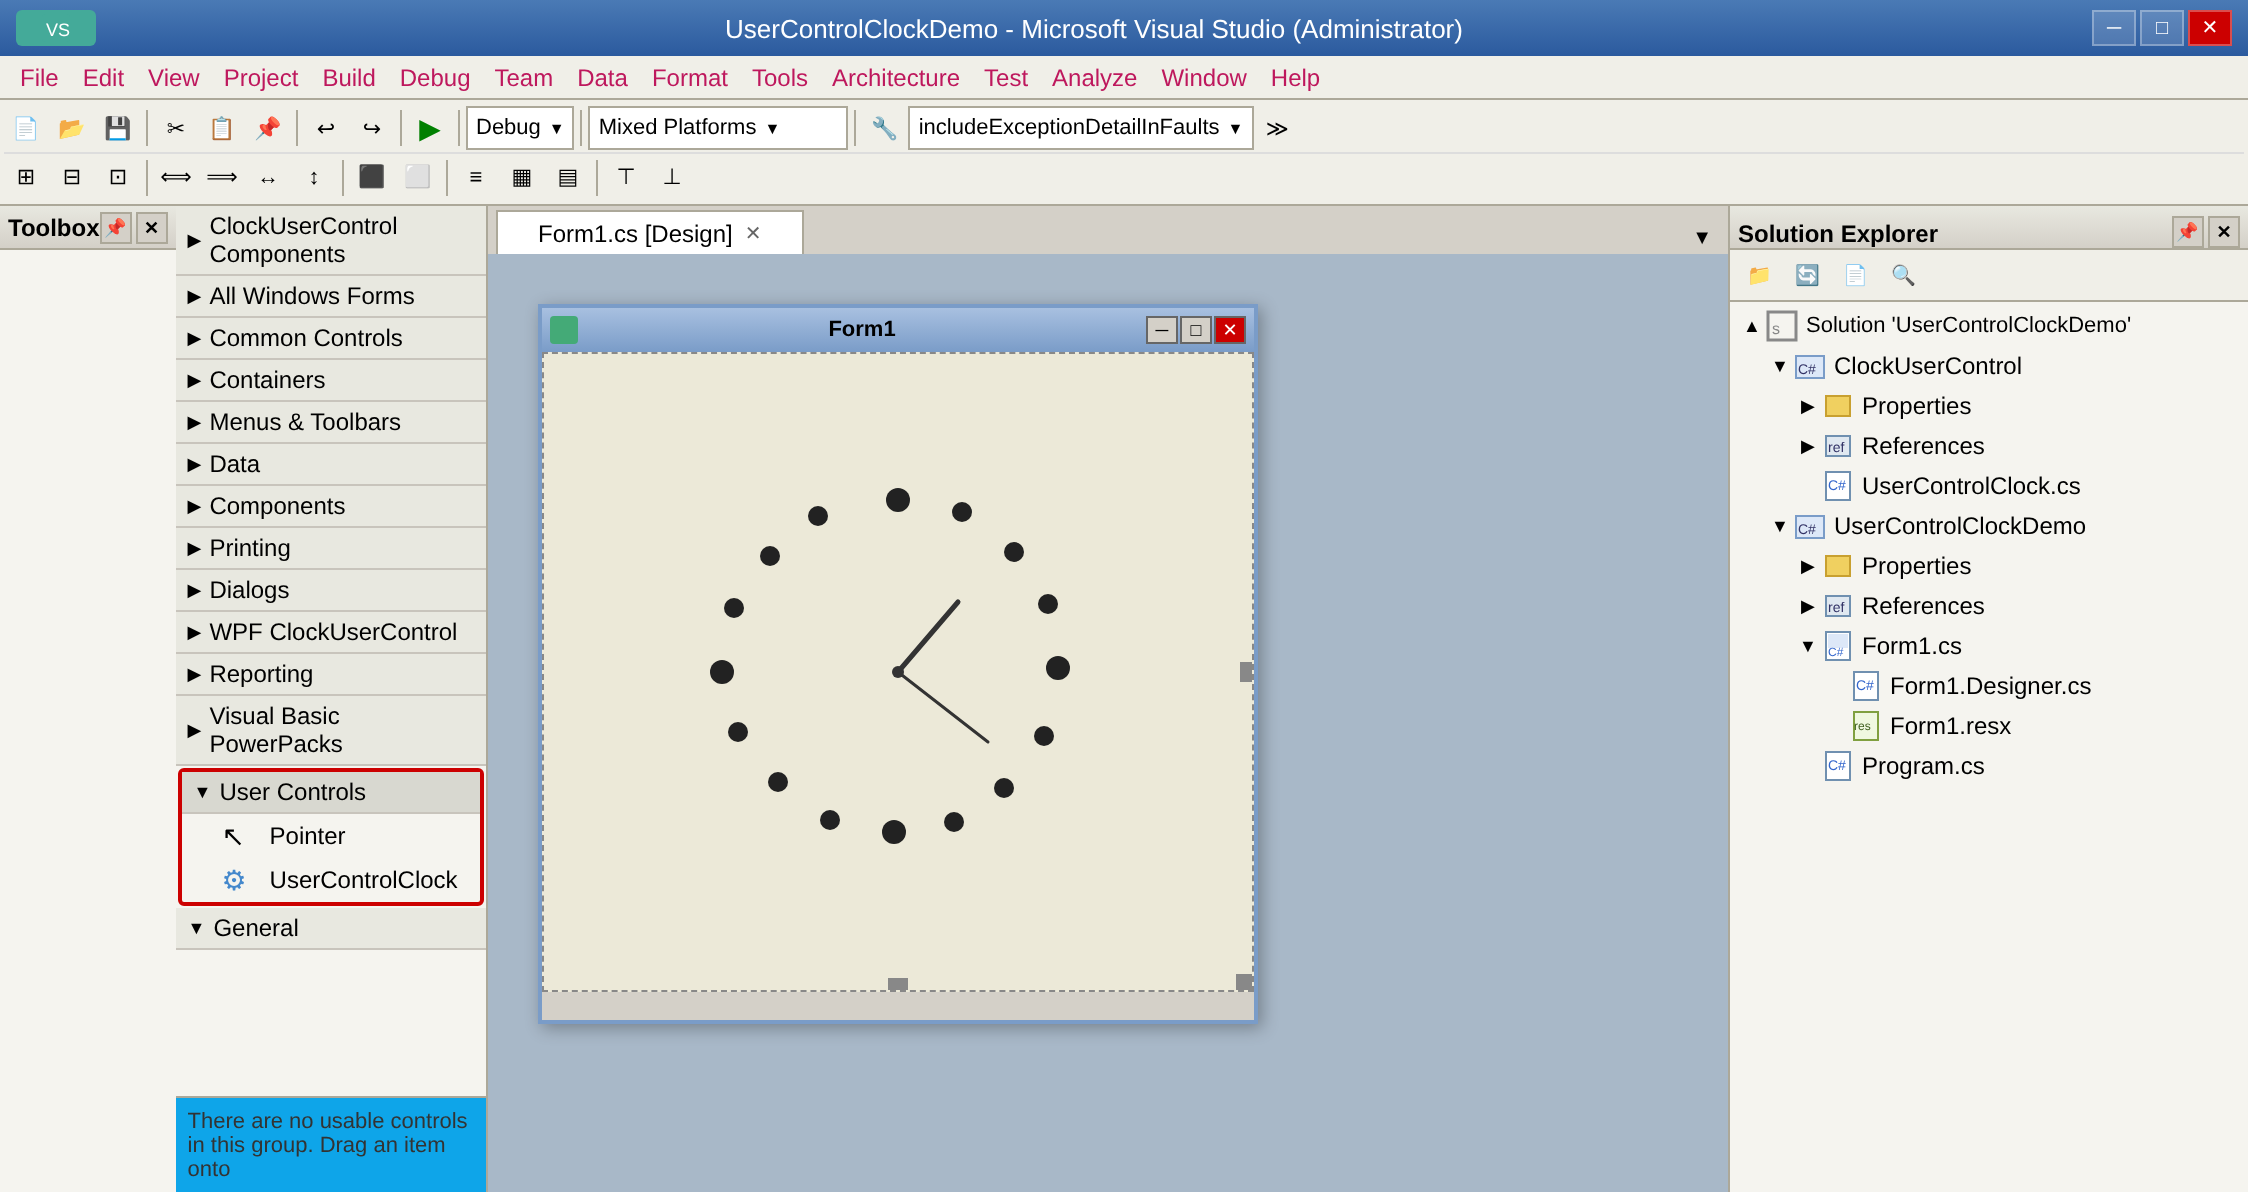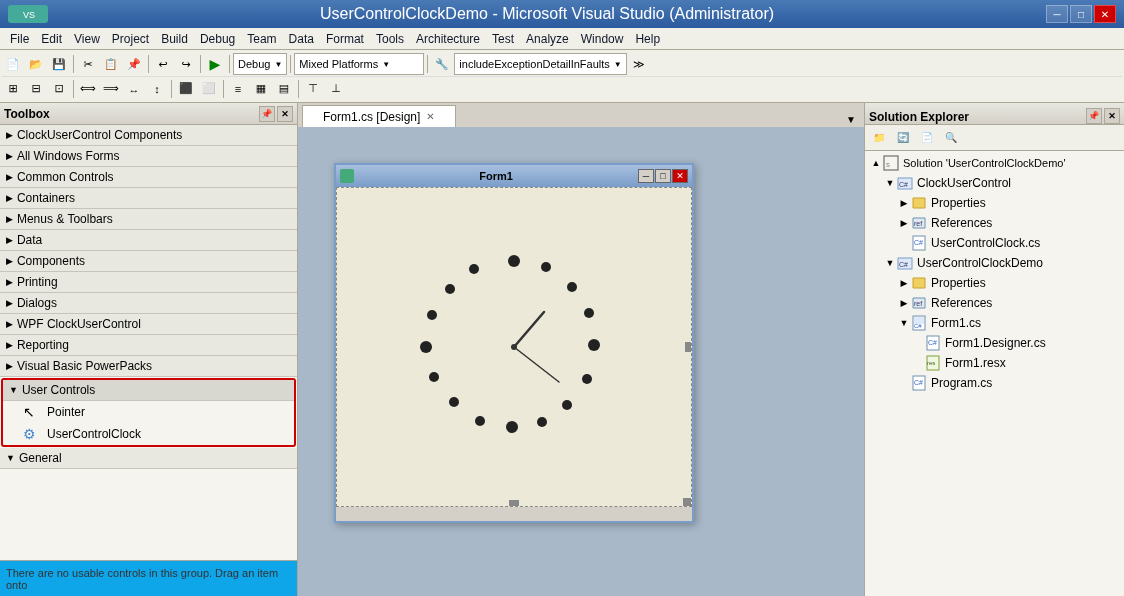--- a/index.html
+++ b/index.html
@@ -7,56 +7,56 @@
 
     
     .title-bar {
       height: 28px;
       background: linear-gradient(to bottom, #4a7ab5, #2b5a9e);
       display: flex; align-items: center; justify-content: space-between;
       padding: 0 8px;
       color: white;
     }
     .title-bar-icon { width: 40px; height: 18px; background: #4a9; border-radius: 3px; display: flex; align-items: center; justify-content: center; font-size: 10px; }
-    .title-bar-text { font-size: 16px; font-weight: normal; }
+    .title-bar-text { font-size: 13px; font-weight: normal; }
     .title-bar-controls { display: flex; gap: 2px; }
     .title-btn { width: 22px; height: 18px; display: flex; align-items: center; justify-content: center; font-size: 10px; cursor: pointer; border: 1px solid rgba(255,255,255,0.3); background: rgba(255,255,255,0.15); color: white; }
     .title-btn.close { background: #c00; }
 
     
     .menu-bar {
       height: 22px;
       background: #f0efe8;
       display: flex; align-items: center;
       padding: 0 4px;
       border-bottom: 1px solid #aca899;
     }
-    .menu-item { padding: 2px 6px; cursor: pointer; font-size: 12px; color: #0f172a; }
+    .menu-item { padding: 2px 6px; cursor: pointer; font-size: 12px; color: #be185d; }
 
     
     .toolbar-area {
       background: #f0efe8;
       border-bottom: 1px solid #aca899;
       padding: 2px 2px;
     }
     .toolbar-row { display: flex; align-items: center; gap: 1px; min-height: 24px; flex-wrap: wrap; }
     .tb-btn { width: 22px; height: 22px; display: flex; align-items: center; justify-content: center; cursor: pointer; border: 1px solid transparent; font-size: 11px; background: transparent; }
     .tb-sep { width: 1px; height: 18px; background: #aca899; margin: 0 2px; }
     .tb-dropdown { height: 22px; display: flex; align-items: center; border: 1px solid #aca899; background: white; padding: 0 4px; cursor: pointer; font-size: 11px; }
 
     
     .main-area { display: flex; height: calc(596px - 28px - 22px - 52px); }
 
     
     .toolbox-panel {
-      width: 298px;
+      width: 244px;
       background: #f5f4ef;
       border-right: 1px solid #aca899;
       display: flex;
-      flex-direction: column;
+      flex-direction: row;
       overflow: hidden;
     }
     .panel-header {
       height: 22px;
       background: linear-gradient(to bottom, #e8e8e0, #d4d0c8);
       border-bottom: 1px solid #aca899;
       display: flex; align-items: center; justify-content: space-between;
       padding: 0 4px;
       font-size: 12px; font-weight: bold;
     }
@@ -118,21 +118,21 @@
       display: flex; align-items: center; gap: 6px;
     }
     .tab-item.active { background: white; z-index: 1; }
     .tab-close { font-size: 10px; color: #666; cursor: pointer; }
     .tab-arrow { margin-left: auto; padding: 2px 4px; cursor: pointer; font-size: 10px; }
 
     .design-canvas-wrapper {
       flex: 1;
       background: #a8b8c8;
       display: flex; align-items: flex-start; justify-content: flex-start;
-      padding: 36px;
+      padding: 25px;
       overflow: auto;
     }
 
     
     .form-window {
       background: #d4d0c8;
       border: 2px solid #7a9cc8;
       box-shadow: 2px 2px 8px rgba(0,0,0,0.3);
       width: 360px;
       min-height: 360px;

